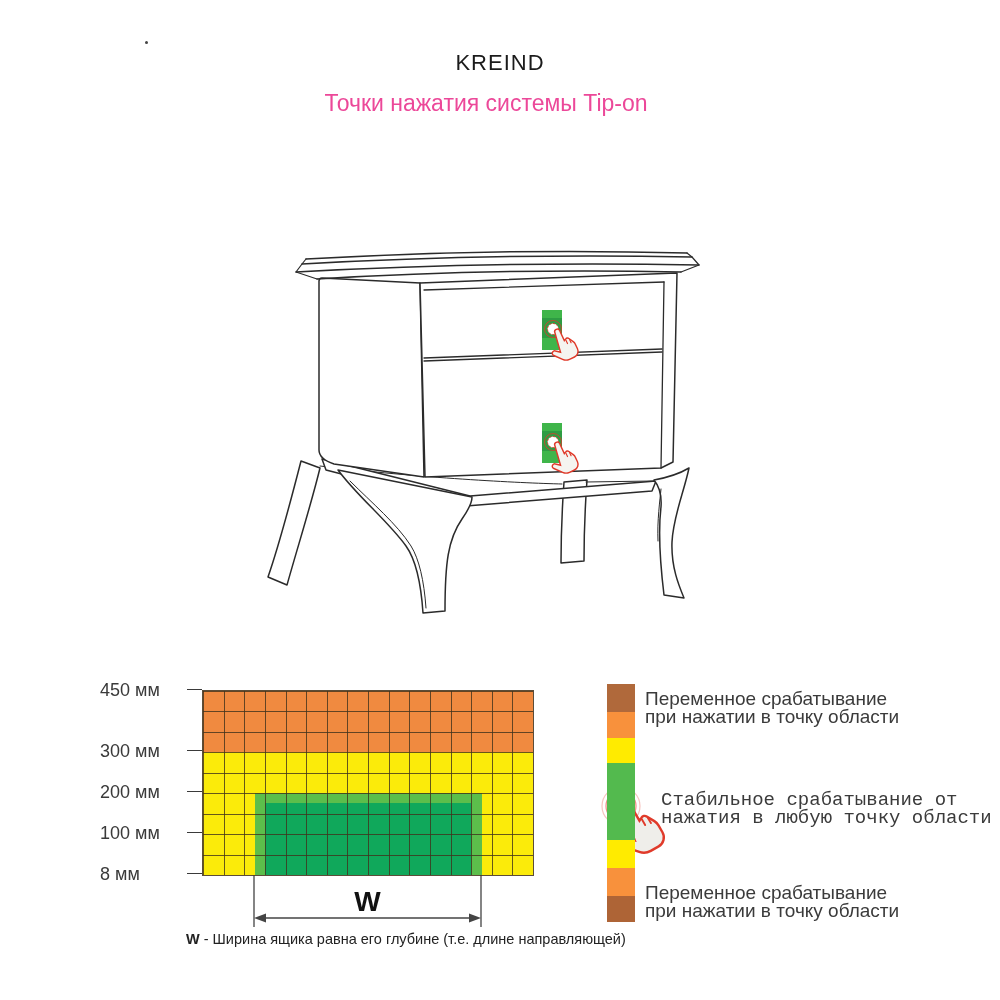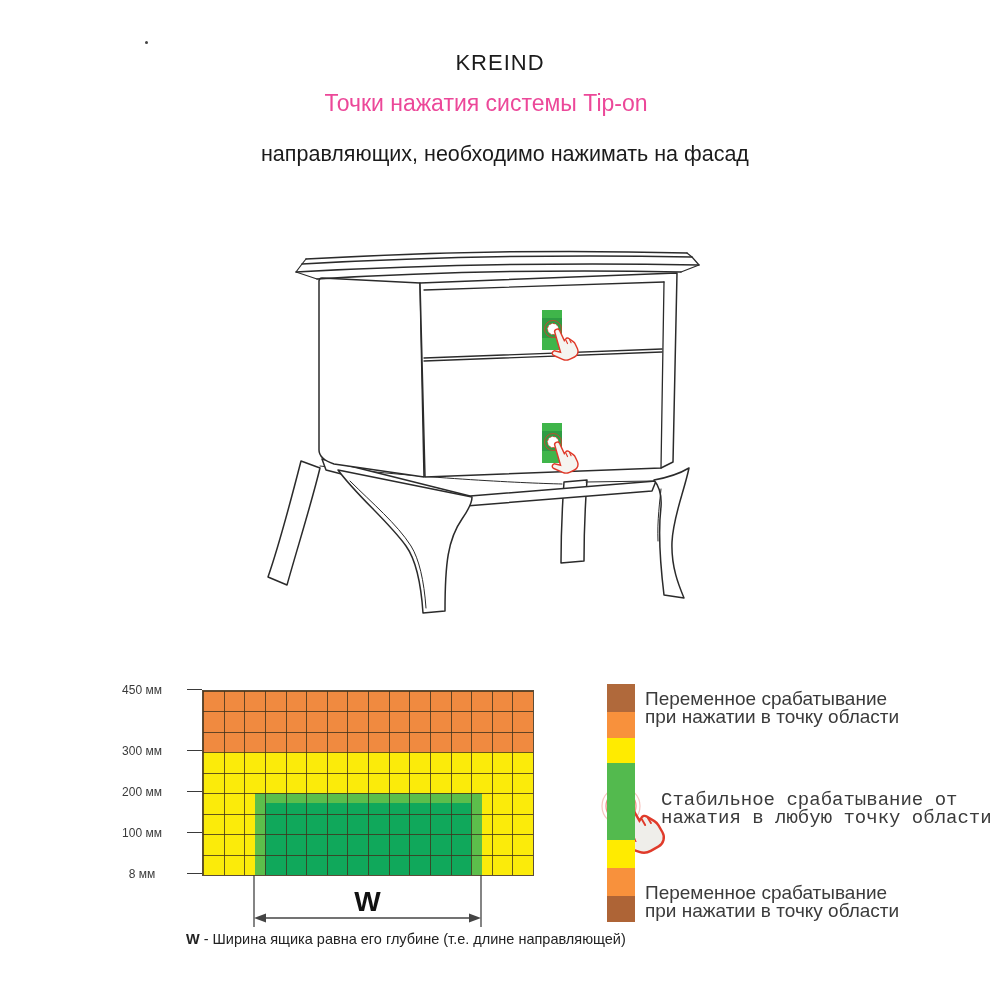--- a/index.html
+++ b/index.html
@@ -14,21 +14,21 @@
   .grid-chart{left:202px;top:690px;width:330px;height:184px;border:1px solid rgba(74,58,34,.9);}
   .zone{position:absolute;}
   .z-orange{left:0;top:0;width:330px;height:61px;background:#F08A40;}
   .z-yellow{left:0;top:61px;width:330px;height:123px;background:#FBEB0A;}
   .z-green-light{left:51.5px;top:102px;width:227px;height:82px;background:#5CBE4B;}
   .z-green-dark{left:62px;top:112px;width:206px;height:72px;background:#10A85B;}
   .grid-lines{position:absolute;left:0;top:0;width:330px;height:184px;
     background-image:
       repeating-linear-gradient(to right, rgba(64,50,28,.8) 0 1px, transparent 1px 20.625px),
       repeating-linear-gradient(to bottom, rgba(64,50,28,.8) 0 1px, transparent 1px 20.44px);}
-  .tick-label{left:100px;width:84px;text-align:center;font-size:12px;color:#3a3a3a;height:16px;line-height:16px;}
+  .tick-label{left:100px;width:84px;text-align:left;font-size:18px;color:#3a3a3a;height:16px;line-height:16px;}
   .tick-dash{left:187px;width:15px;height:1px;background:#3a3a3a;}
   .w-label{left:254px;top:886px;width:227px;text-align:center;font-size:28px;font-weight:bold;color:#111;}
   .footnote{left:186px;top:931px;width:520px;font-size:14.5px;color:#222;}
   .footnote b{font-weight:bold;}
   .legend-bar{left:607px;top:684px;width:28px;height:238px;display:flex;flex-direction:column;}
   .seg{width:28px;}
   .legend-label{font-size:19px;line-height:18px;color:#3b3b3b;}
   .ll-1{left:645px;top:690px;}
   .ll-2{left:661px;top:791px;font-family:Liberation Mono, monospace;}
   .ll-3{left:645px;top:884px;}
@@ -37,21 +37,20 @@
 <body>
 
 <div class="canvas">
 
   <div class="abs stray-dot"></div>
 
   <div class="abs title">KREIND</div>
   <div class="abs subtitle">Точки нажатия системы Tip-on</div>
 
   <div class="abs intro">
-    <div>направляющих, необходимо нажимать на фасад</div>
   </div>
 
   <svg width="1000" height="1000" viewBox="0 0 1000 1000">
     <defs>
       <path id="press-hand" d="M17,6 a3.6,3.6 0 0 1 7.2,0 l0,15.5 2.8,-1.4 a3.1,3.1 0 0 1 4.2,1.3 l3.6,6.6 a10,10 0 0 1 1.2,4.8 l0,6.6 a8.6,8.6 0 0 1 -8.6,8.6 l-7.6,0 a11.5,11.5 0 0 1 -8.7,-4 l-8.8,-10 a3.3,3.3 0 0 1 4.7,-4.7 l5.6,4.6 z"></path>
     </defs>
 
     <g fill="none" stroke="#2b2b2b" stroke-width="1.5" stroke-linejoin="round" stroke-linecap="round">
 
       <g fill="#fff">

